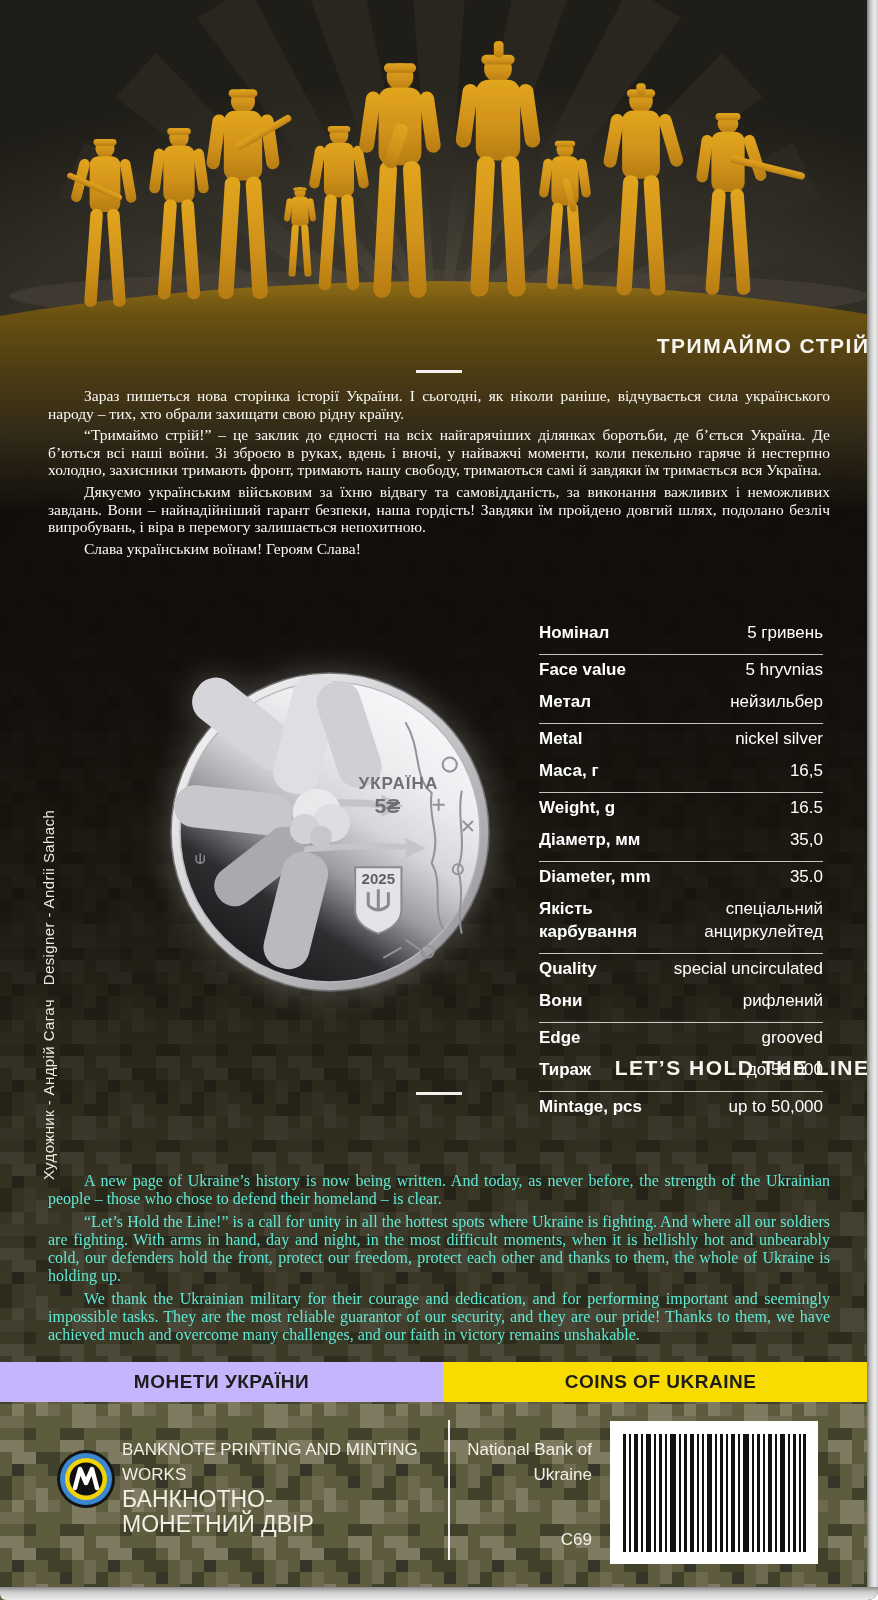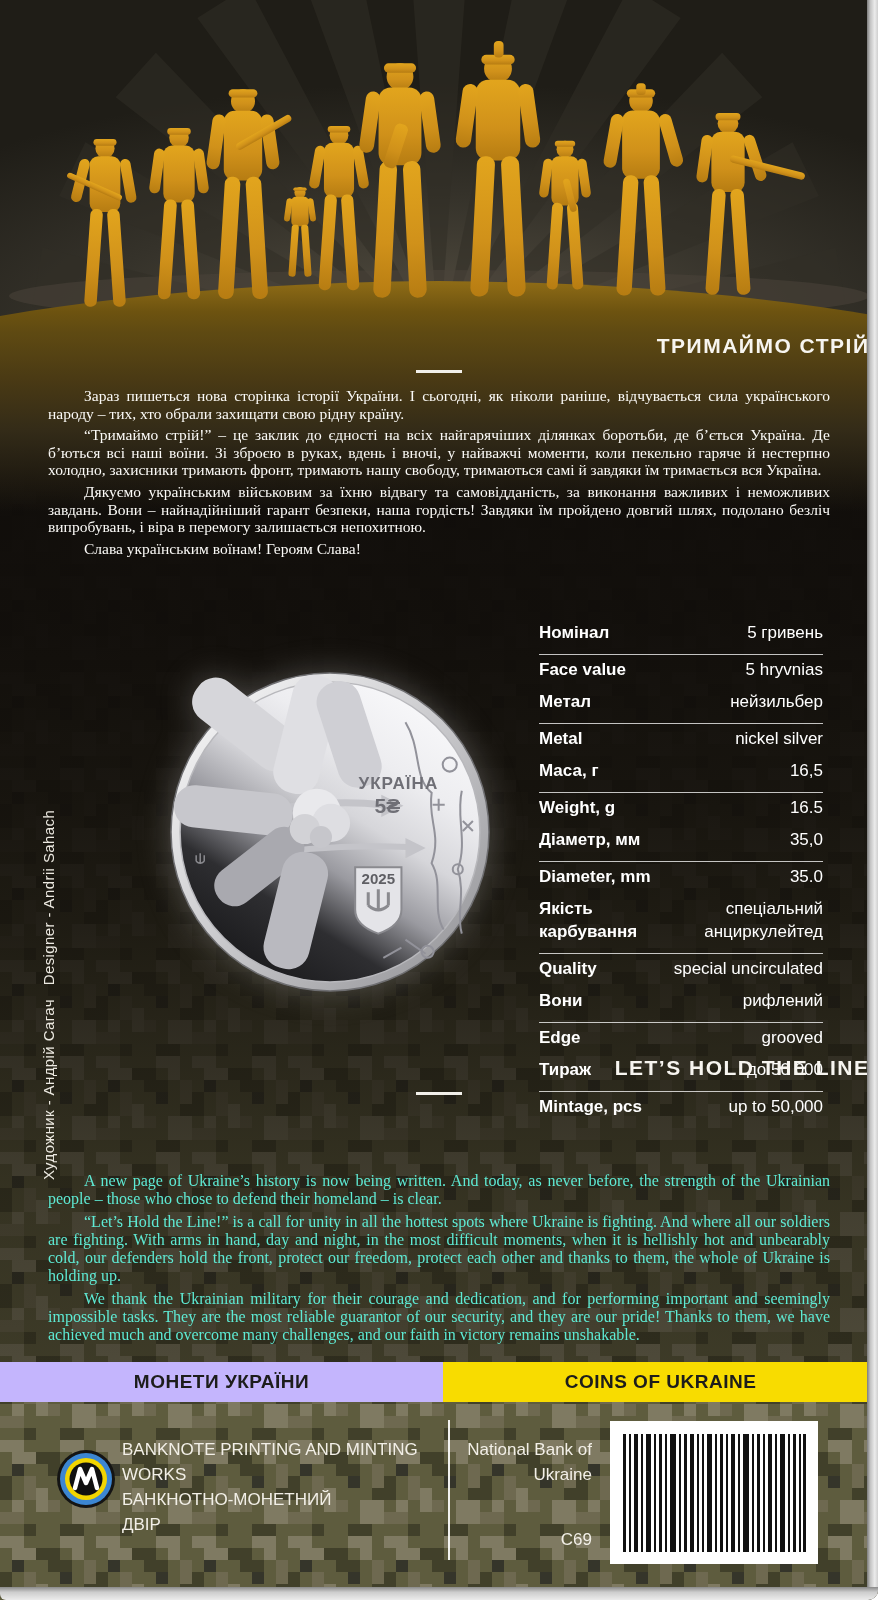--- a/index.html
+++ b/index.html
@@ -64,21 +64,21 @@
   .en-paras{top:1168px;font-size:16px;line-height:18.3px;color:#5eead4;}
   
   .bars{position:absolute;left:0;top:1362px;width:100%;height:40px;display:flex;}
   .bar{display:flex;align-items:center;justify-content:center;
     font-size:19px;font-weight:bold;letter-spacing:.5px;color:#1d1d1b;}
   .bar-blue{width:443px;background:#c4b5fd;}
   .bar-yellow{flex:1;background:#f8dc00;text-align:right;}
   
   .footer-logo{position:absolute;left:56px;top:1449px;}
   .mint-en{position:absolute;left:122px;top:1437px;width:330px;color:#f2efe7;font-size:17px;line-height:25px;}
-  .mint-ua{position:absolute;left:122px;top:1487px;width:250px;color:#f2efe7;font-size:17px;line-height:25px;}
+  .mint-ua{position:absolute;left:122px;top:1487px;width:250px;color:#f2efe7;font-size:23px;line-height:25px;}
   .footer-divider{position:absolute;left:448px;top:1420px;width:2px;height:140px;background:rgba(255,255,255,0.92);}
   .bank-name{position:absolute;left:458px;top:1437px;width:134px;color:#f2efe7;font-size:17px;line-height:25px;text-align:right;}
   .item-code{position:absolute;left:458px;top:1530px;width:134px;color:#f2efe7;font-size:17px;text-align:right;}
   .barcode{position:absolute;left:610px;top:1421px;width:208px;height:143px;background:#fff;
     display:flex;align-items:center;justify-content:center;}
   
   .edge-right{position:absolute;right:0;top:0;width:11px;height:100%;z-index:60;
     background:linear-gradient(90deg,#7c7c7c 0%,#c3c3c3 30%,#ebebeb 70%,#cfcfcf 100%);}
   .edge-bottom{position:absolute;left:0;bottom:0;width:100%;height:13px;z-index:60;
     background:linear-gradient(180deg,#8a8a8a 0%,#cdcdcd 40%,#ececec 100%);border-radius:0 0 10px 6px;}

